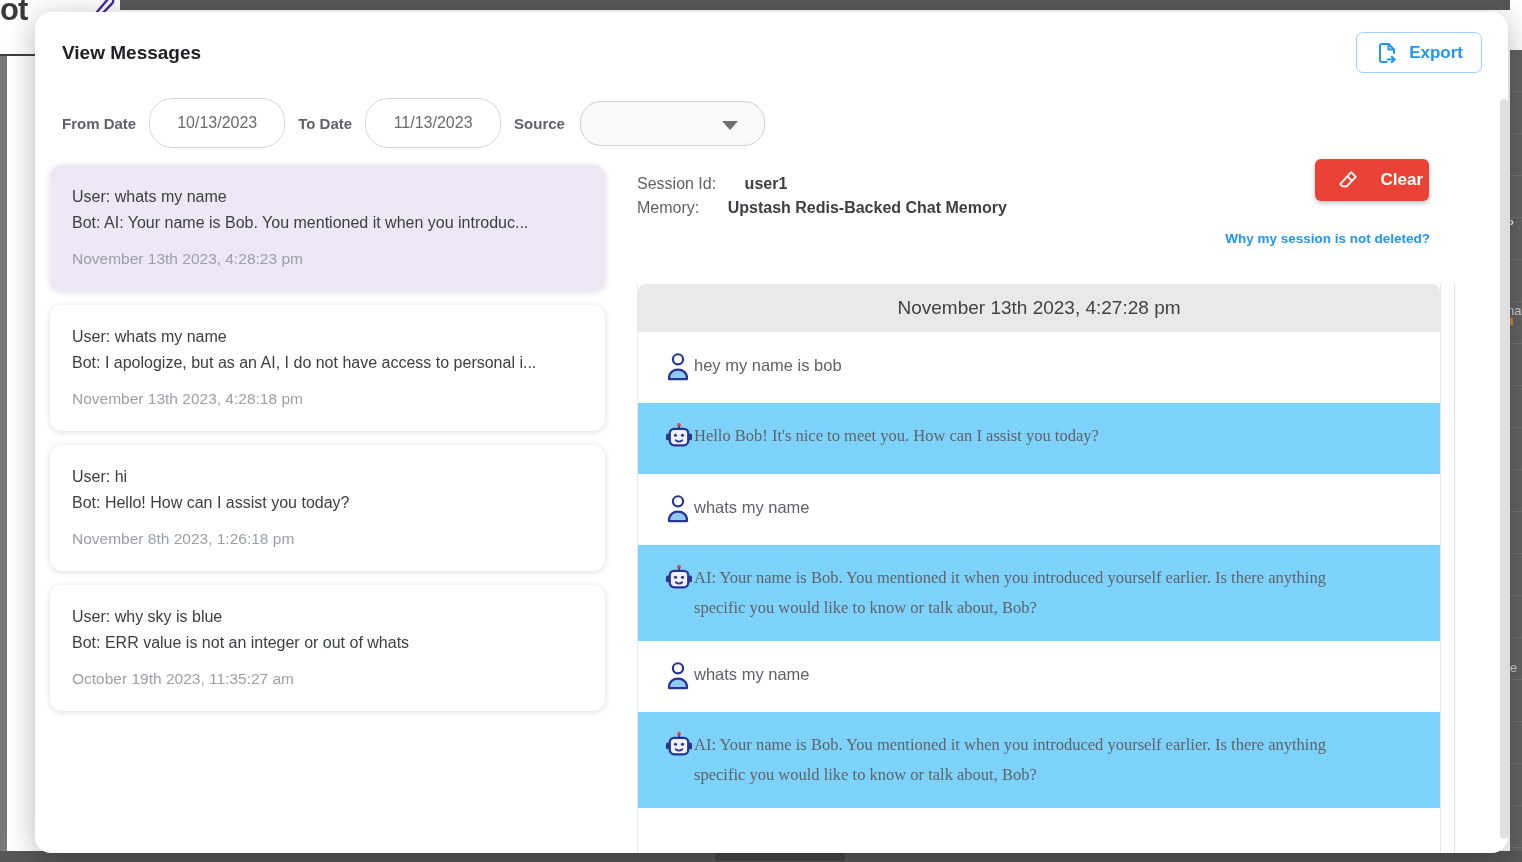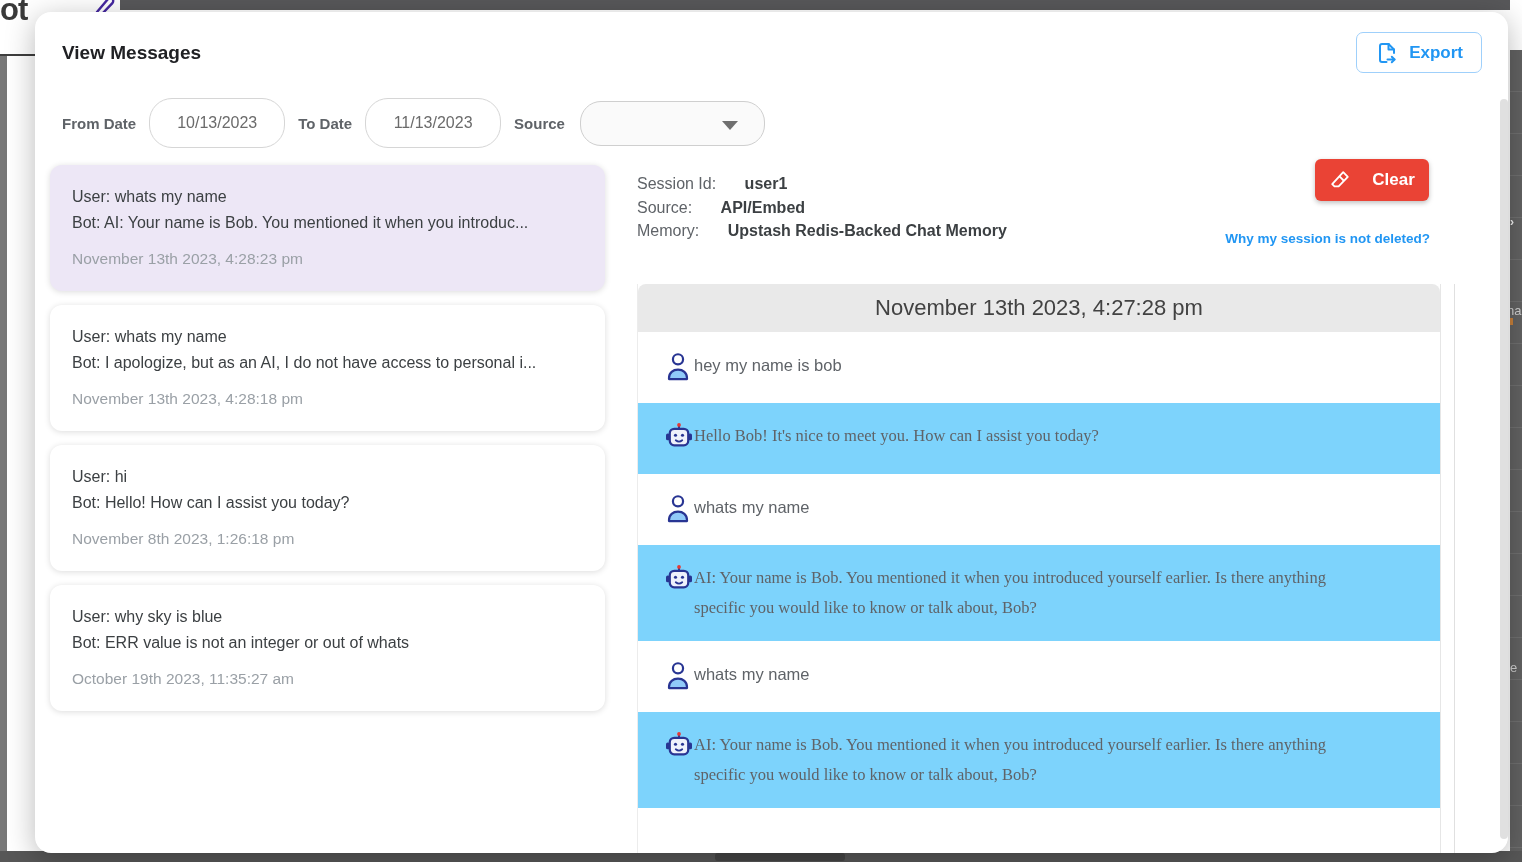--- a/index.html
+++ b/index.html
@@ -58,38 +58,38 @@
     box-shadow:0 1px 6px rgba(0,0,0,.14);cursor:pointer;
   }
   .session-card.selected{background:#ede7f6;}
   .session-line{font-size:16px;color:#3c4043;line-height:26px;white-space:nowrap;overflow:hidden;}
   .session-time{margin-top:11px;font-size:15.5px;color:#9aa0a6;line-height:24px;}
   
   .detail-info{position:absolute;left:602px;top:160px;font-size:16px;line-height:23.5px;color:#5f6368;}
   .detail-info b{color:#3c4043;font-weight:700;padding-left:24px;}
   .clear-btn{
     position:absolute;left:1280px;top:147px;width:114px;height:42px;
-    display:flex;align-items:center;justify-content:center;gap:21px;
+    display:flex;align-items:center;justify-content:flex-end;gap:21px;
     background:#ea4335;border:none;border-radius:6px;cursor:pointer;
     color:#fff;font-size:17px;font-weight:700;font-family:inherit;
     box-shadow:0 2px 5px rgba(0,0,0,.25);
   }
   .session-link{
     position:absolute;top:219px;right:78px;
     color:#2196f3;font-size:13.5px;font-weight:700;text-decoration:none;cursor:pointer;
   }
   
   .chat{
     position:absolute;left:602px;top:272px;width:804px;bottom:0;
     border-left:1px solid #ececec;border-right:1px solid #e6e6e6;
     box-sizing:border-box;overflow:hidden;background:#fff;
   }
   .chat-date-header{
     height:48px;line-height:48px;text-align:center;background:#e9e9e9;
-    color:#424242;font-size:22px;border-radius:8px 8px 0 0;
+    color:#424242;font-size:19px;border-radius:8px 8px 0 0;
   }
   .chat-row{display:flex;align-items:flex-start;padding:18px 26px;}
   .chat-row.bot{background:#7dd3fc;font-family:Liberation Serif, serif;}
   .chat-row .msg-icon{flex:0 0 30px;padding-top:1px;}
   .chat-text{font-size:16.5px;color:#5f6368;line-height:30px;max-width:680px;}
   .chat-scroll-line{position:absolute;left:1419px;top:272px;width:1px;bottom:0;background:#e0e0e0;}
   .modal-scrollbar{position:absolute;left:1465px;top:87px;width:8px;height:740px;border-radius:4px;background:#e0e0e0;}
 </style>
 </head>
 <body>
@@ -160,21 +160,20 @@
   </div>
       <div class="session-card">
     <div class="session-line tpl-user">User: why sky is blue</div>
     <div class="session-line tpl-bot">Bot: ERR value is not an integer or out of whats</div>
     <div class="session-time tpl-time">October 19th 2023, 11:35:27 am</div>
   </div>
     </div>
 
   <div class="detail-info">
     <div><span>Session Id: </span><b>user1</b></div>
-    <div><span>Source: </span><b>API/Embed</b></div>
     <div><span>Memory: </span><b>Upstash Redis-Backed Chat Memory</b></div>
   </div>
 
   <button class="clear-btn">
     <span style="display:flex;">
       <svg width="22" height="22" viewBox="0 0 24 24" fill="none" stroke="#fff" stroke-width="2" stroke-linejoin="round">
         <path d="M15.5 3.5l5 5L10.5 19H6l-2.5-2.5 12-13z"></path>
         <path d="M11.2 7.8l5 5"></path>
       </svg>
     </span>

